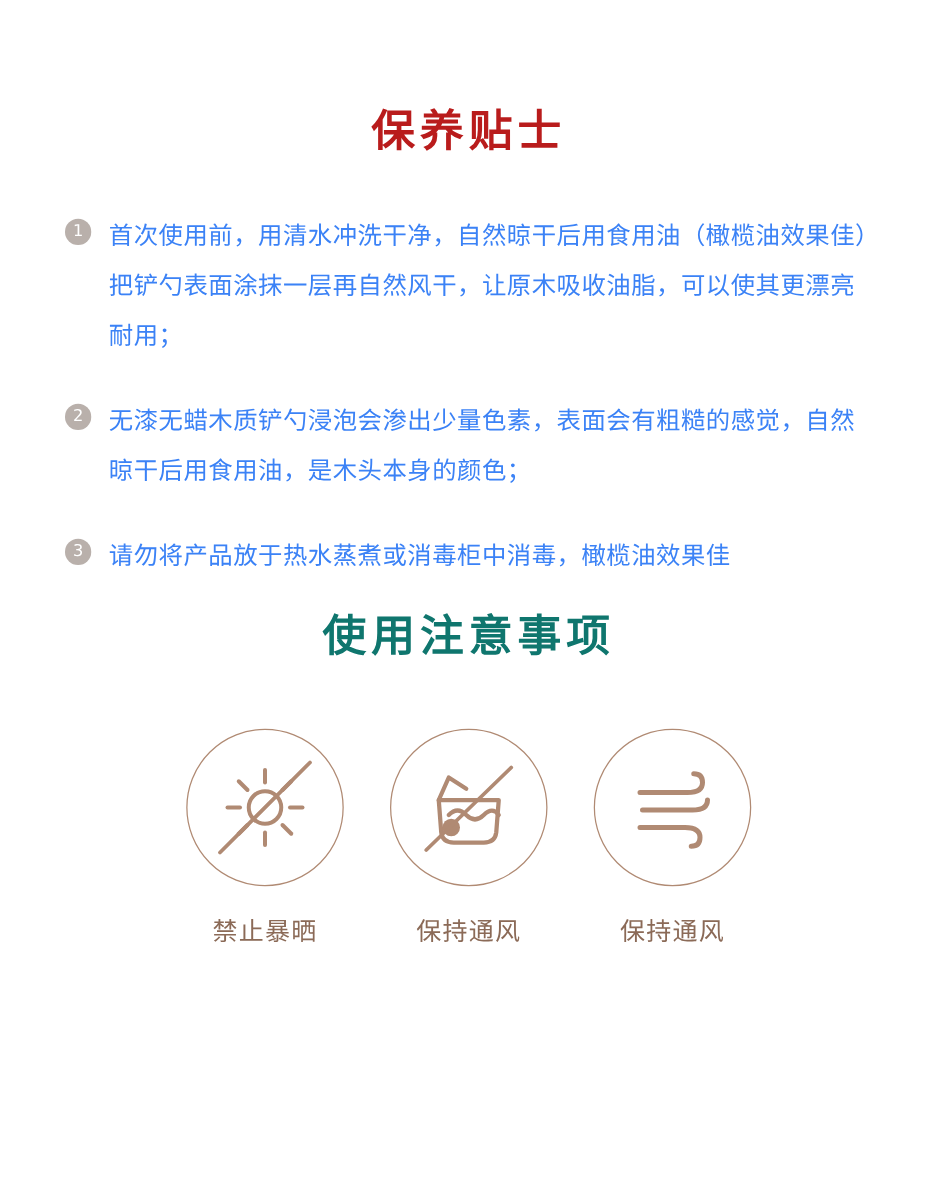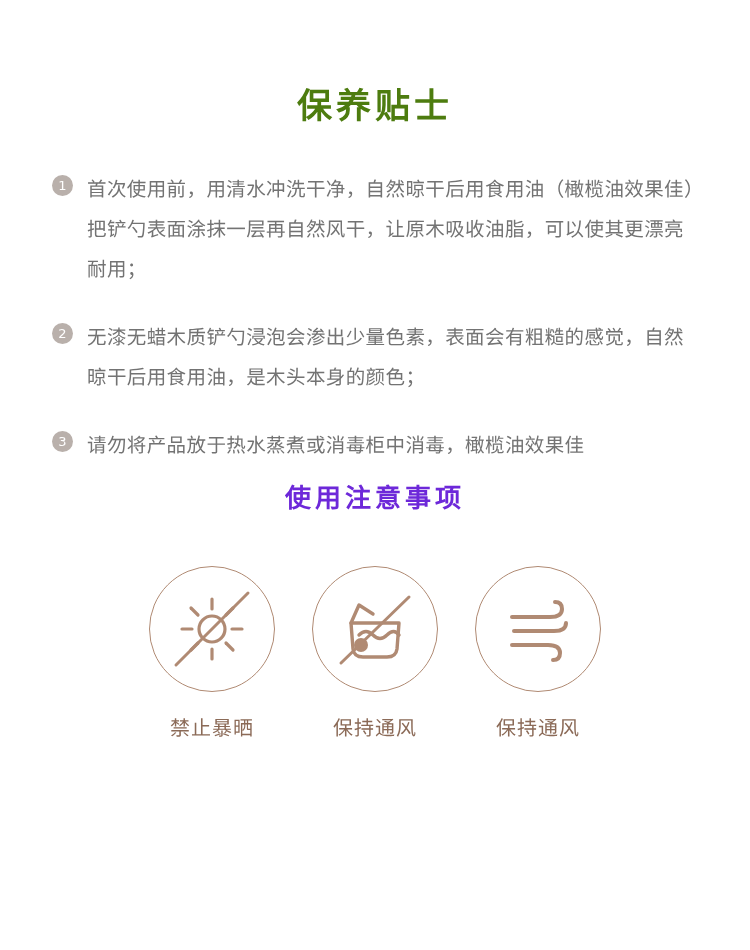--- a/index.html
+++ b/index.html
@@ -19,21 +19,21 @@
     width: 750px;
     height: 950px;
     box-sizing: border-box;
   }
 
   
   .care-title {
     text-align: center;
     font-size: 35px;
     font-weight: 700;
-    color: #4d7c0f;
+    color: #b91c1c;
     letter-spacing: 4px;
     padding-top: 62px;
     line-height: 1.2;
   }
 
   .tips {
     margin: 42px 52px 0 52px;
   }
   .tip {
     display: flex;
@@ -52,31 +52,31 @@
     font-size: 13px;
     line-height: 21px;
     text-align: center;
     margin-top: 6px;
     margin-right: 14px;
     font-family: "DejaVu Sans", sans-serif;
   }
   .tip-text {
     font-size: 19.5px;
     line-height: 40px;
-    color: #737373;
+    color: #3b82f6;
     letter-spacing: 0.4px;
     flex: 1 1 auto;
   }
 
   
   .notes-title {
     text-align: center;
-    font-size: 26px;
+    font-size: 35px;
     font-weight: 700;
-    color: #6d28d9;
+    color: #0f766e;
     letter-spacing: 4px;
     line-height: 1.2;
   }
 
   .icon-row {
     display: flex;
     justify-content: center;
     gap: 33px;
     margin-top: 52px;
   }

